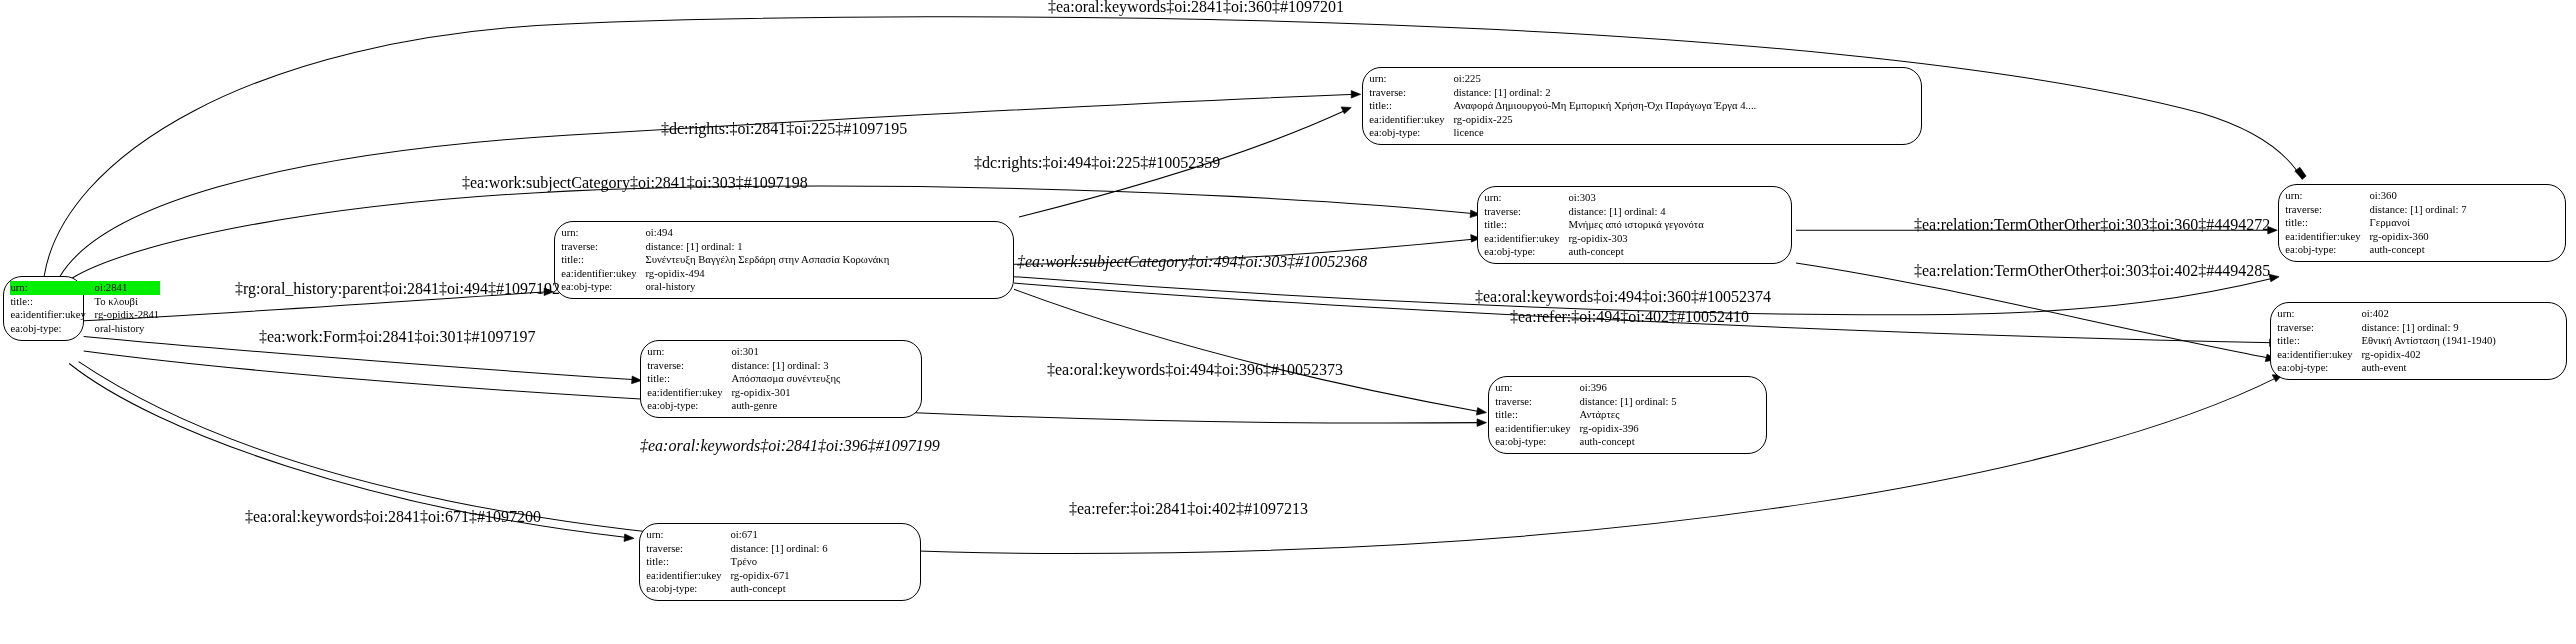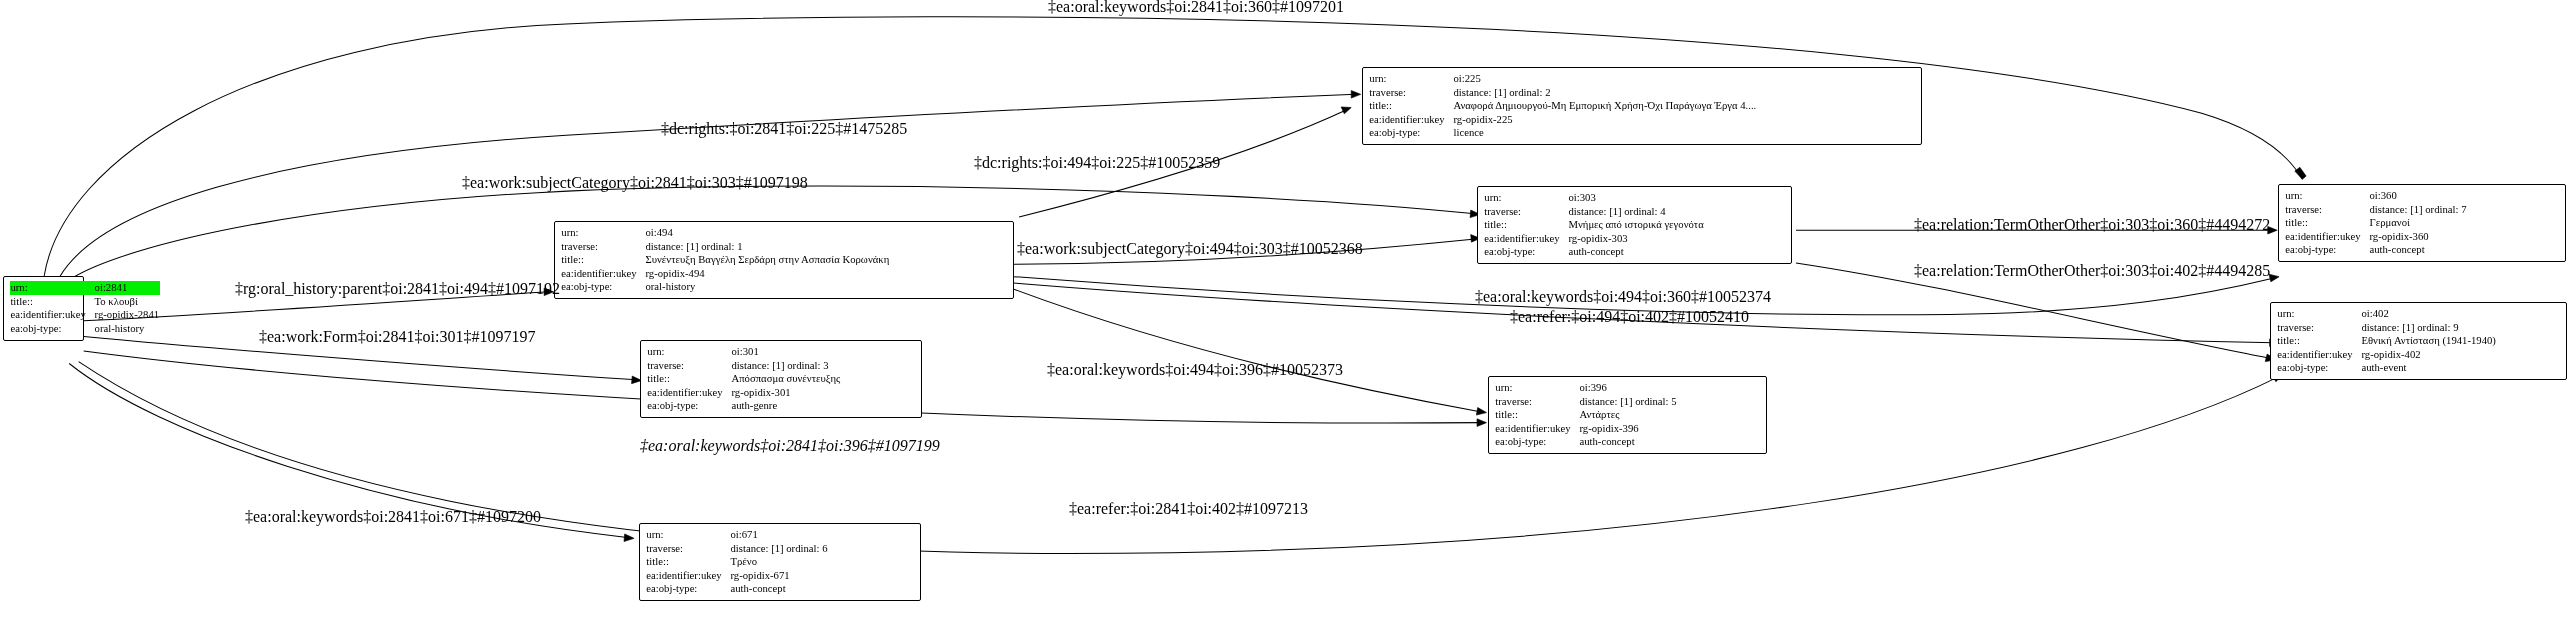--- a/index.html
+++ b/index.html
@@ -12,21 +12,21 @@
     overflow:hidden;
   }
   svg#edges{position:absolute;left:0;top:0;width:2576px;height:644px;}
   svg#edges path{fill:none;stroke:#000000;stroke-width:1.6px;}
   svg#edges polygon{fill:#000000;stroke:#000000;}
 
   .node{
     position:absolute;
     box-sizing:border-box;
     border:0.9px solid #000000;
-    border-radius:2px;
+    border-radius:19px;
     background:#ffffff;
     padding:4.4px 6.3px 4.4px 6.3px;
   }
   .node table{border-collapse:collapse;border-spacing:0;}
   .node td{
     font-size:10.7px;
     line-height:13.5px;
     color:#000000;
     white-space:nowrap;
     padding:0 3.8px 0 0;
@@ -338,26 +338,26 @@
       </tr>
       <tr>
         <td class="k">ea:obj-type:</td>
         <td class="v">auth-event</td>
       </tr>
     </tbody>
       </table>
   </div>
 
   <div class="elabel" style="left:1048px; top:1.3px;">‡ea:oral:keywords‡oi:2841‡oi:360‡#1097201</div>
-  <div class="elabel" style="left:661px; top:123px;">‡dc:rights:‡oi:2841‡oi:225‡#1475285</div>
+  <div class="elabel" style="left:661px; top:123px;">‡dc:rights:‡oi:2841‡oi:225‡#1097195</div>
   <div class="elabel" style="left:462px;  top:177px;">‡ea:work:subjectCategory‡oi:2841‡oi:303‡#1097198</div>
   <div class="elabel" style="left:974px; top:157px;">‡dc:rights:‡oi:494‡oi:225‡#10052359</div>
   <div class="elabel" style="left:235px;  top:283px;">‡rg:oral_history:parent‡oi:2841‡oi:494‡#1097192</div>
   <div class="elabel" style="left:259px;  top:331px;text-align:right;">‡ea:work:Form‡oi:2841‡oi:301‡#1097197</div>
-  <div class="elabel" style="left:1017px; top:243px;">‡ea:work:subjectCategory‡oi:494‡oi:303‡#10052368</div>
+  <div class="elabel" style="left:1017px; top:256px;font-style:italic;">‡ea:work:subjectCategory‡oi:494‡oi:303‡#10052368</div>
   <div class="elabel" style="left:1914px; top:219px;">‡ea:relation:TermOtherOther‡oi:303‡oi:360‡#4494272</div>
   <div class="elabel" style="left:1914px; top:265px;">‡ea:relation:TermOtherOther‡oi:303‡oi:402‡#4494285</div>
   <div class="elabel" style="left:1475px; top:291px;">‡ea:oral:keywords‡oi:494‡oi:360‡#10052374</div>
   <div class="elabel" style="left:1510px; top:311px;">‡ea:refer:‡oi:494‡oi:402‡#10052410</div>
   <div class="elabel" style="left:1047px; top:364px;">‡ea:oral:keywords‡oi:494‡oi:396‡#10052373</div>
   <div class="elabel" style="left:640px; top:440px;font-style:italic;">‡ea:oral:keywords‡oi:2841‡oi:396‡#1097199</div>
   <div class="elabel" style="left:245px;  top:511px;">‡ea:oral:keywords‡oi:2841‡oi:671‡#1097200</div>
   <div class="elabel" style="left:1069px; top:503px;">‡ea:refer:‡oi:2841‡oi:402‡#1097213</div>
 
   <div class="footer" style="left:1198px; top:627px;">root: 2841 nodes count: 9</div>

